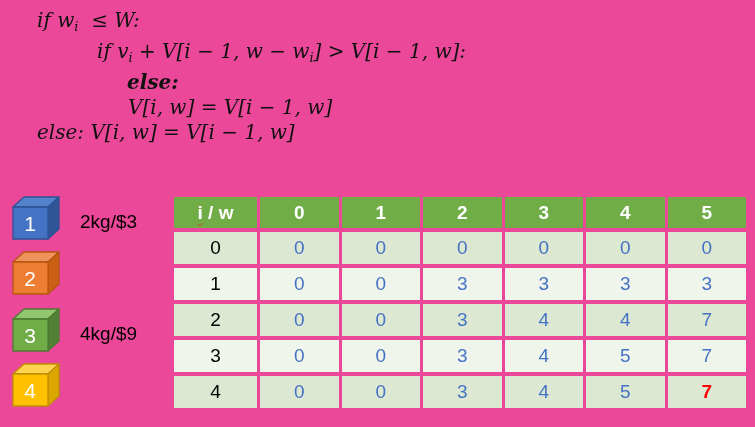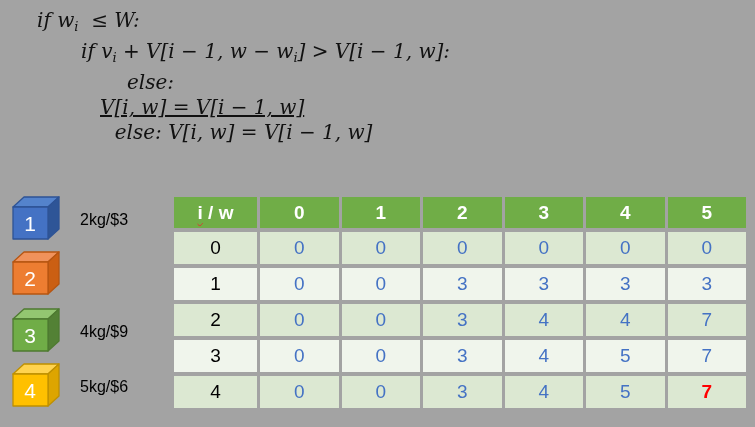--- a/index.html
+++ b/index.html
@@ -1,19 +1,19 @@
 <!DOCTYPE html>
 <html><head>
 <meta charset="utf-8">
 <style>
   html,body{margin:0;padding:0;background:#ffffff;}
   .slide{
     position:relative;
     width:755px;height:427px;
-    background:#a3a3a3;
+    background:#ec4899;
     overflow:hidden;
     font-family:"Liberation Sans",sans-serif;
   }
   
   .code{
     position:absolute;left:37px;top:8px;
     font-family:"DejaVu Serif",serif;
     font-style:italic;
     font-size:20px;line-height:25px;
     color:#111111;
@@ -26,21 +26,21 @@
   
   .items{position:absolute;left:0;top:0;width:175px;height:427px;}
   .item{
     position:absolute;left:12px;
     display:flex;align-items:flex-start;
     height:46px;
   }
   .item svg{display:block;}
   .item-label{
     margin-left:20px;margin-top:15px;
-    font-size:16px;color:#000000;
+    font-size:19px;color:#000000;
     font-family:"Liberation Sans",sans-serif;
     white-space:nowrap;
     text-align:right;
   }
   
   .dp-table{
     position:absolute;left:174px;top:197px;width:572px;
     display:grid;
     grid-template-columns:83px repeat(6,1fr);
     grid-template-rows:31px repeat(5,32px);
@@ -65,24 +65,24 @@
   .cell.rowlabel{color:#000000;}
   .cell.value{color:#4472C4;}
   .cell.value.hl{font-weight:bold;}
 </style>
 </head>
 <body>
 
 <div class="slide">
   <div class="code">
       <div class="code-line" style="margin-left: 0px;"><span>if w</span><span class="sub">i</span><span>  ≤ W:</span></div>
-      <div class="code-line" style="margin-left: 44px;"><span>if v</span><span class="sub">i</span><span> + V[i − 1, w − w</span><span class="sub">i</span><span>] &gt; V[i − 1, w]:</span></div>
-      <div class="code-line" style="margin-left: 90px;"><span>else:</span></div>
-      <div class="code-line" style="margin-left: 63px; text-decoration: underline;"><span>V[i, w] = V[i − 1, w]</span></div>
-      <div class="code-line" style="margin-left: 0px; text-align: center;"><span>else: V[i, w] = V[i − 1, w]</span></div>
+      <div class="code-line" style="margin-left: 60px;"><span>if v</span><span class="sub">i</span><span> + V[i − 1, w − w</span><span class="sub">i</span><span>] &gt; V[i − 1, w]:</span></div>
+      <div class="code-line" style="margin-left: 90px; font-weight: bold;"><span>else:</span></div>
+      <div class="code-line" style="margin-left: 91px;"><span>V[i, w] = V[i − 1, w]</span></div>
+      <div class="code-line" style="margin-left: 0px;"><span>else: V[i, w] = V[i − 1, w]</span></div>
     </div>
   <div class="items">
       <div class="item" style="top: 196px;">
         <svg width="48" height="45" viewBox="0 0 48 45">
           <polygon points="1,11 12,1 47,1 36,11" fill="#5483CC" stroke="#2E5395" stroke-width="1.3" stroke-linejoin="round"></polygon>
           <polygon points="36,11 47,1 47,33 36,43" fill="#2E5597" stroke="#2E5395" stroke-width="1.3" stroke-linejoin="round"></polygon>
           <polygon points="1,11 36,11 36,43 1,43" fill="#4472C4" stroke="#2E5395" stroke-width="1.3" stroke-linejoin="round"></polygon>
           <text x="18" y="35" text-anchor="middle" fill="#ffffff" font-size="21" font-family="Liberation Sans, sans-serif">1</text>
         </svg>
         <span class="item-label">2kg/$3</span>
@@ -104,21 +104,20 @@
         </svg>
         <span class="item-label">4kg/$9</span>
       </div>
       <div class="item" style="top: 363px;">
         <svg width="48" height="45" viewBox="0 0 48 45">
           <polygon points="1,11 12,1 47,1 36,11" fill="#FFD34F" stroke="#BF9000" stroke-width="1.3" stroke-linejoin="round"></polygon>
           <polygon points="36,11 47,1 47,33 36,43" fill="#DDA500" stroke="#BF9000" stroke-width="1.3" stroke-linejoin="round"></polygon>
           <polygon points="1,11 36,11 36,43 1,43" fill="#FFC000" stroke="#BF9000" stroke-width="1.3" stroke-linejoin="round"></polygon>
           <text x="18" y="35" text-anchor="middle" fill="#ffffff" font-size="21" font-family="Liberation Sans, sans-serif">4</text>
         </svg>
-        <span class="item-label">5kg/$6</span>
       </div>
     </div>
   <div class="dp-table">
       <div class="cell header">
         <span class="typo">i</span>
         <span style="white-space: pre;"> / w</span>
       </div>
       <div class="cell header">0</div>
       <div class="cell header">1</div>
       <div class="cell header">2</div>

